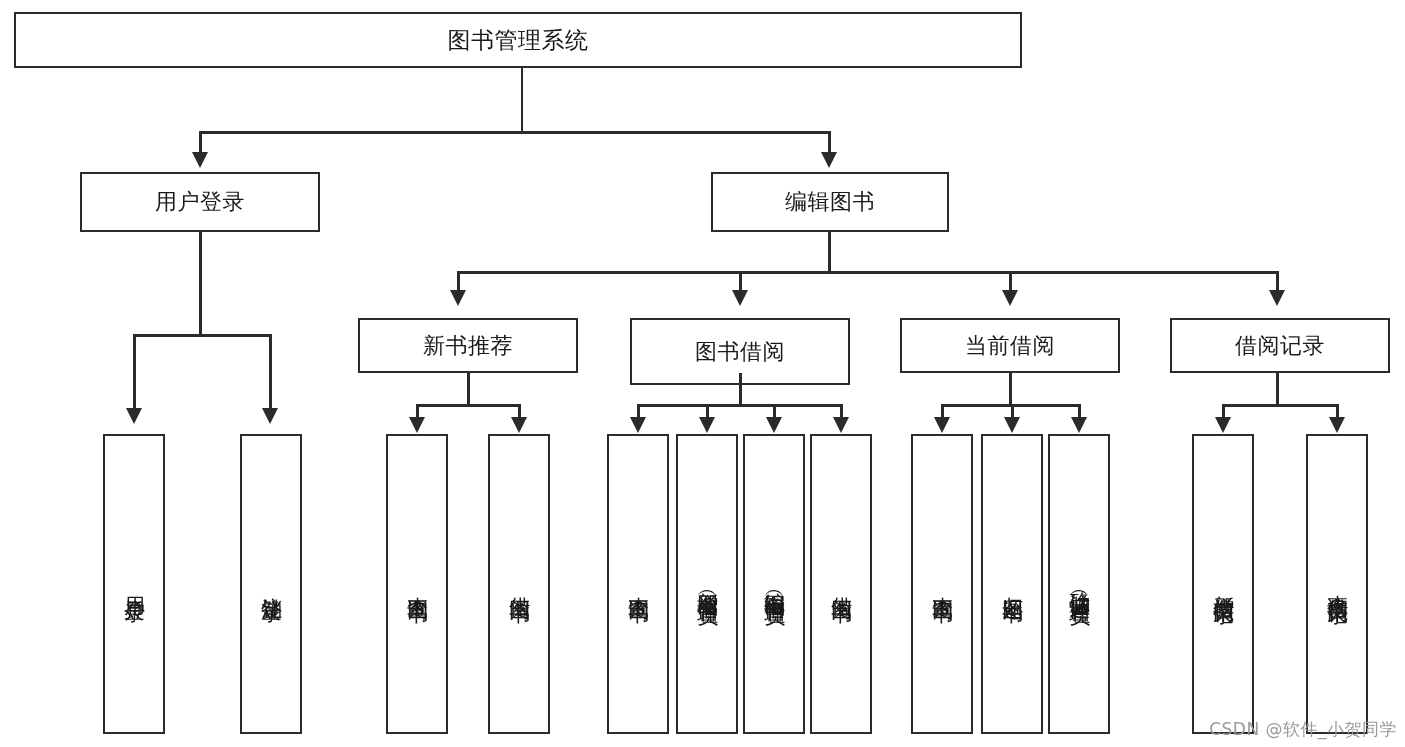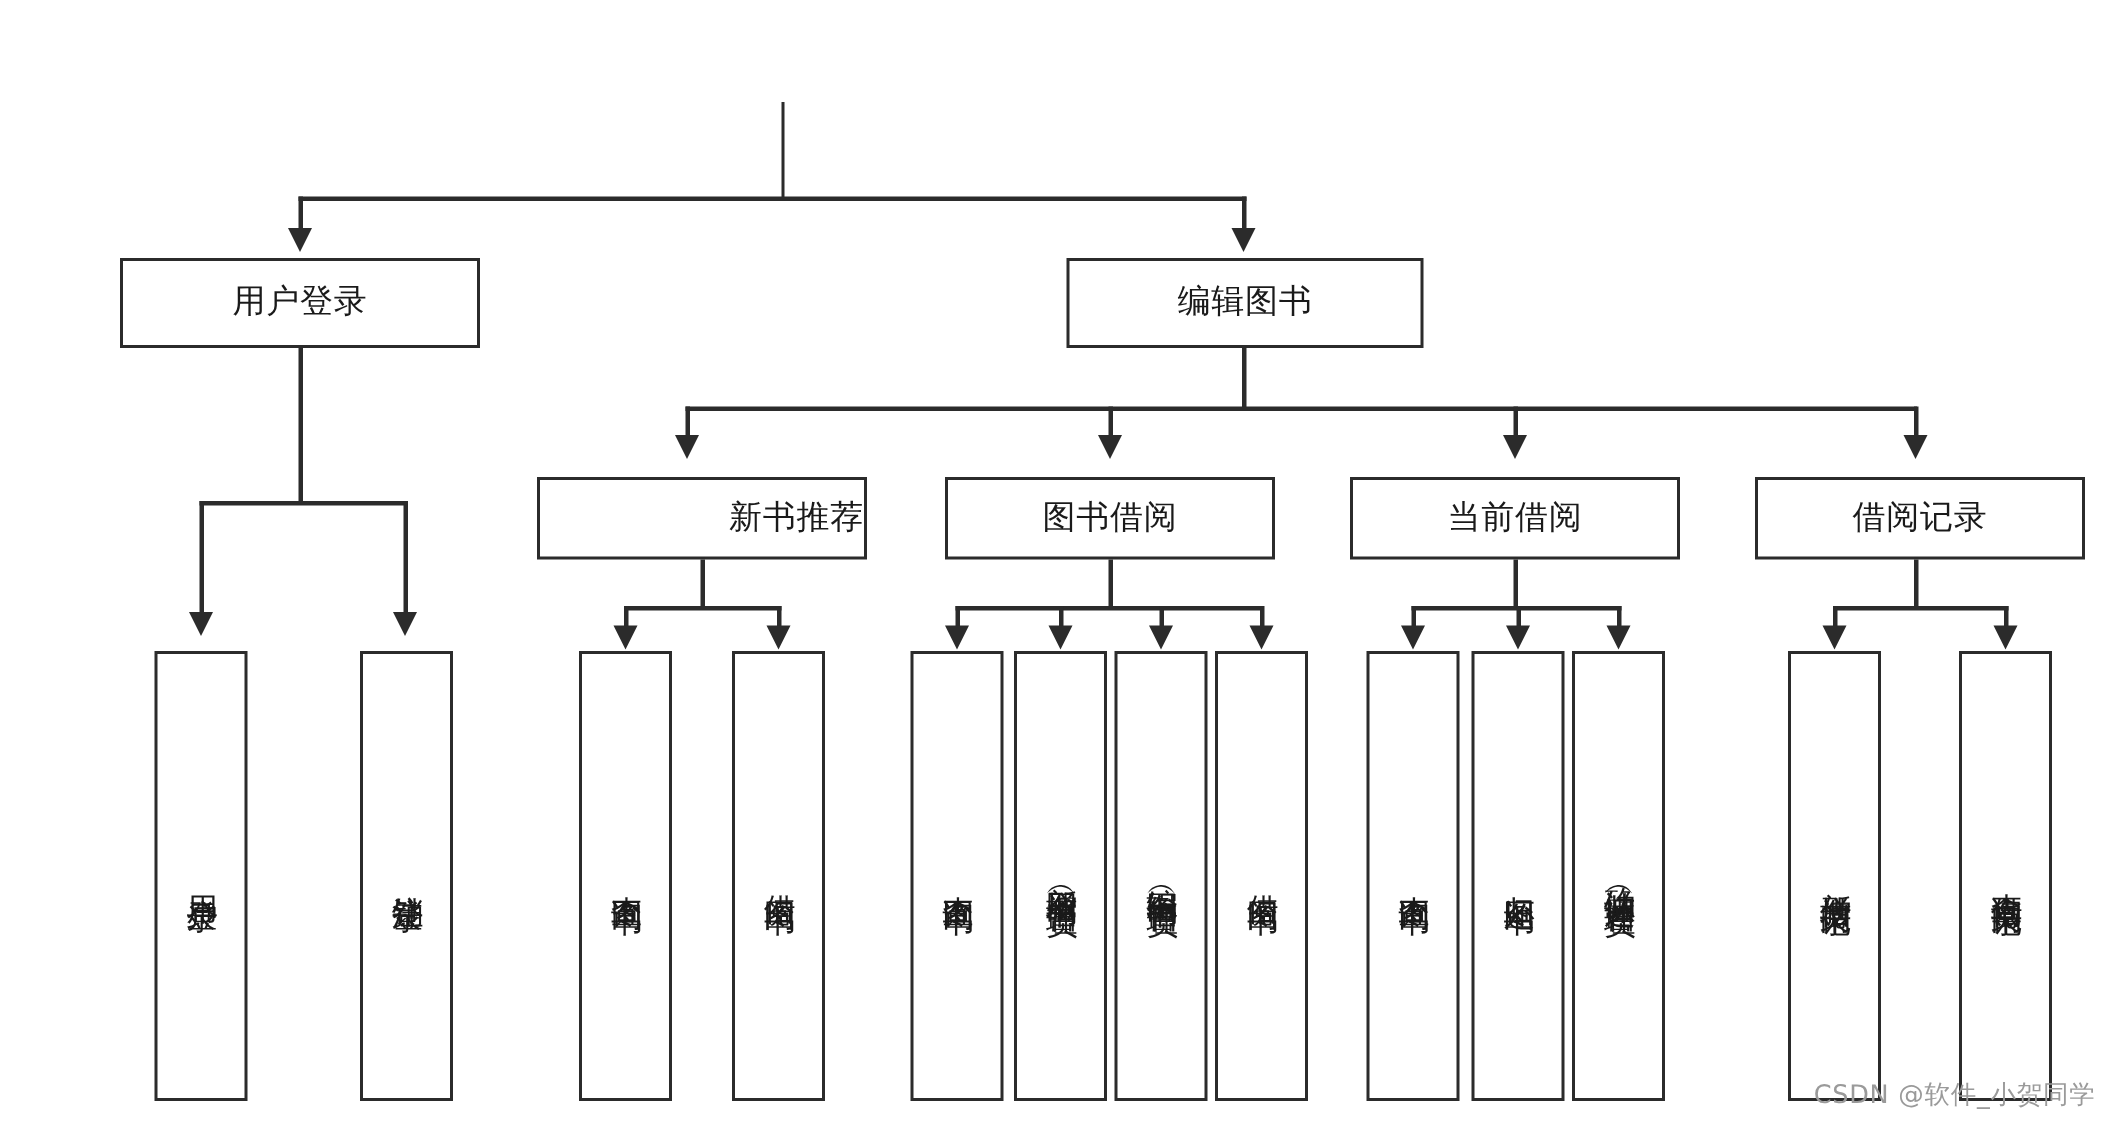--- a/index.html
+++ b/index.html
@@ -82,20 +82,23 @@
     color: #9a9a9a;
     white-space: nowrap;
     letter-spacing: 0.5px;
   }
 </style>
 </head>
 <body>
 
 <div id="canvas">
 
+  <div class="node h root" style="left:14px; top:12px; width:1008px; height:56px;">
+    <span class="node-label">图书管理系统</span>
+  </div>
 
   <div class="ln vert" style="left:521px; top:68px; width:2px; height:64px;"></div>
 
   <div class="ln horz" style="left:199px; top:131px; width:632px; height:3px;"></div>
 
   <div class="ln vert" style="left:199px; top:131px; width:3px; height:24px;"></div>
   <div class="arrow" style="left:192px; top:152px;"></div>
 
   <div class="ln vert" style="left:828px; top:131px; width:3px; height:24px;"></div>
   <div class="arrow" style="left:821px; top:152px;"></div>
@@ -123,24 +126,24 @@
 
   <div class="ln vert" style="left:739px; top:271px; width:3px; height:21px;"></div>
   <div class="arrow" style="left:732px; top:290px;"></div>
 
   <div class="ln vert" style="left:1009px; top:271px; width:3px; height:21px;"></div>
   <div class="arrow" style="left:1002px; top:290px;"></div>
 
   <div class="ln vert" style="left:1276px; top:271px; width:3px; height:21px;"></div>
   <div class="arrow" style="left:1269px; top:290px;"></div>
 
-  <div class="node h" style="left:358px; top:318px; width:220px; height:55px;justify-content:flex-end;">
+  <div class="node h" style="left:358px; top:318px; width:220px; height:55px;">
     <span class="node-label">新书推荐</span>
   </div>
-  <div class="node h" style="left:630px; top:318px; width:220px; height:55px;">
+  <div class="node h" style="left:630px; top:318px; width:220px; height:67px;">
     <span class="node-label">图书借阅</span>
   </div>
   <div class="node h" style="left:900px; top:318px; width:220px; height:55px;">
     <span class="node-label">当前借阅</span>
   </div>
   <div class="node h" style="left:1170px; top:318px; width:220px; height:55px;">
     <span class="node-label">借阅记录</span>
   </div>
 
   <div class="ln vert" style="left:467px; top:373px; width:3px; height:33px;"></div>

